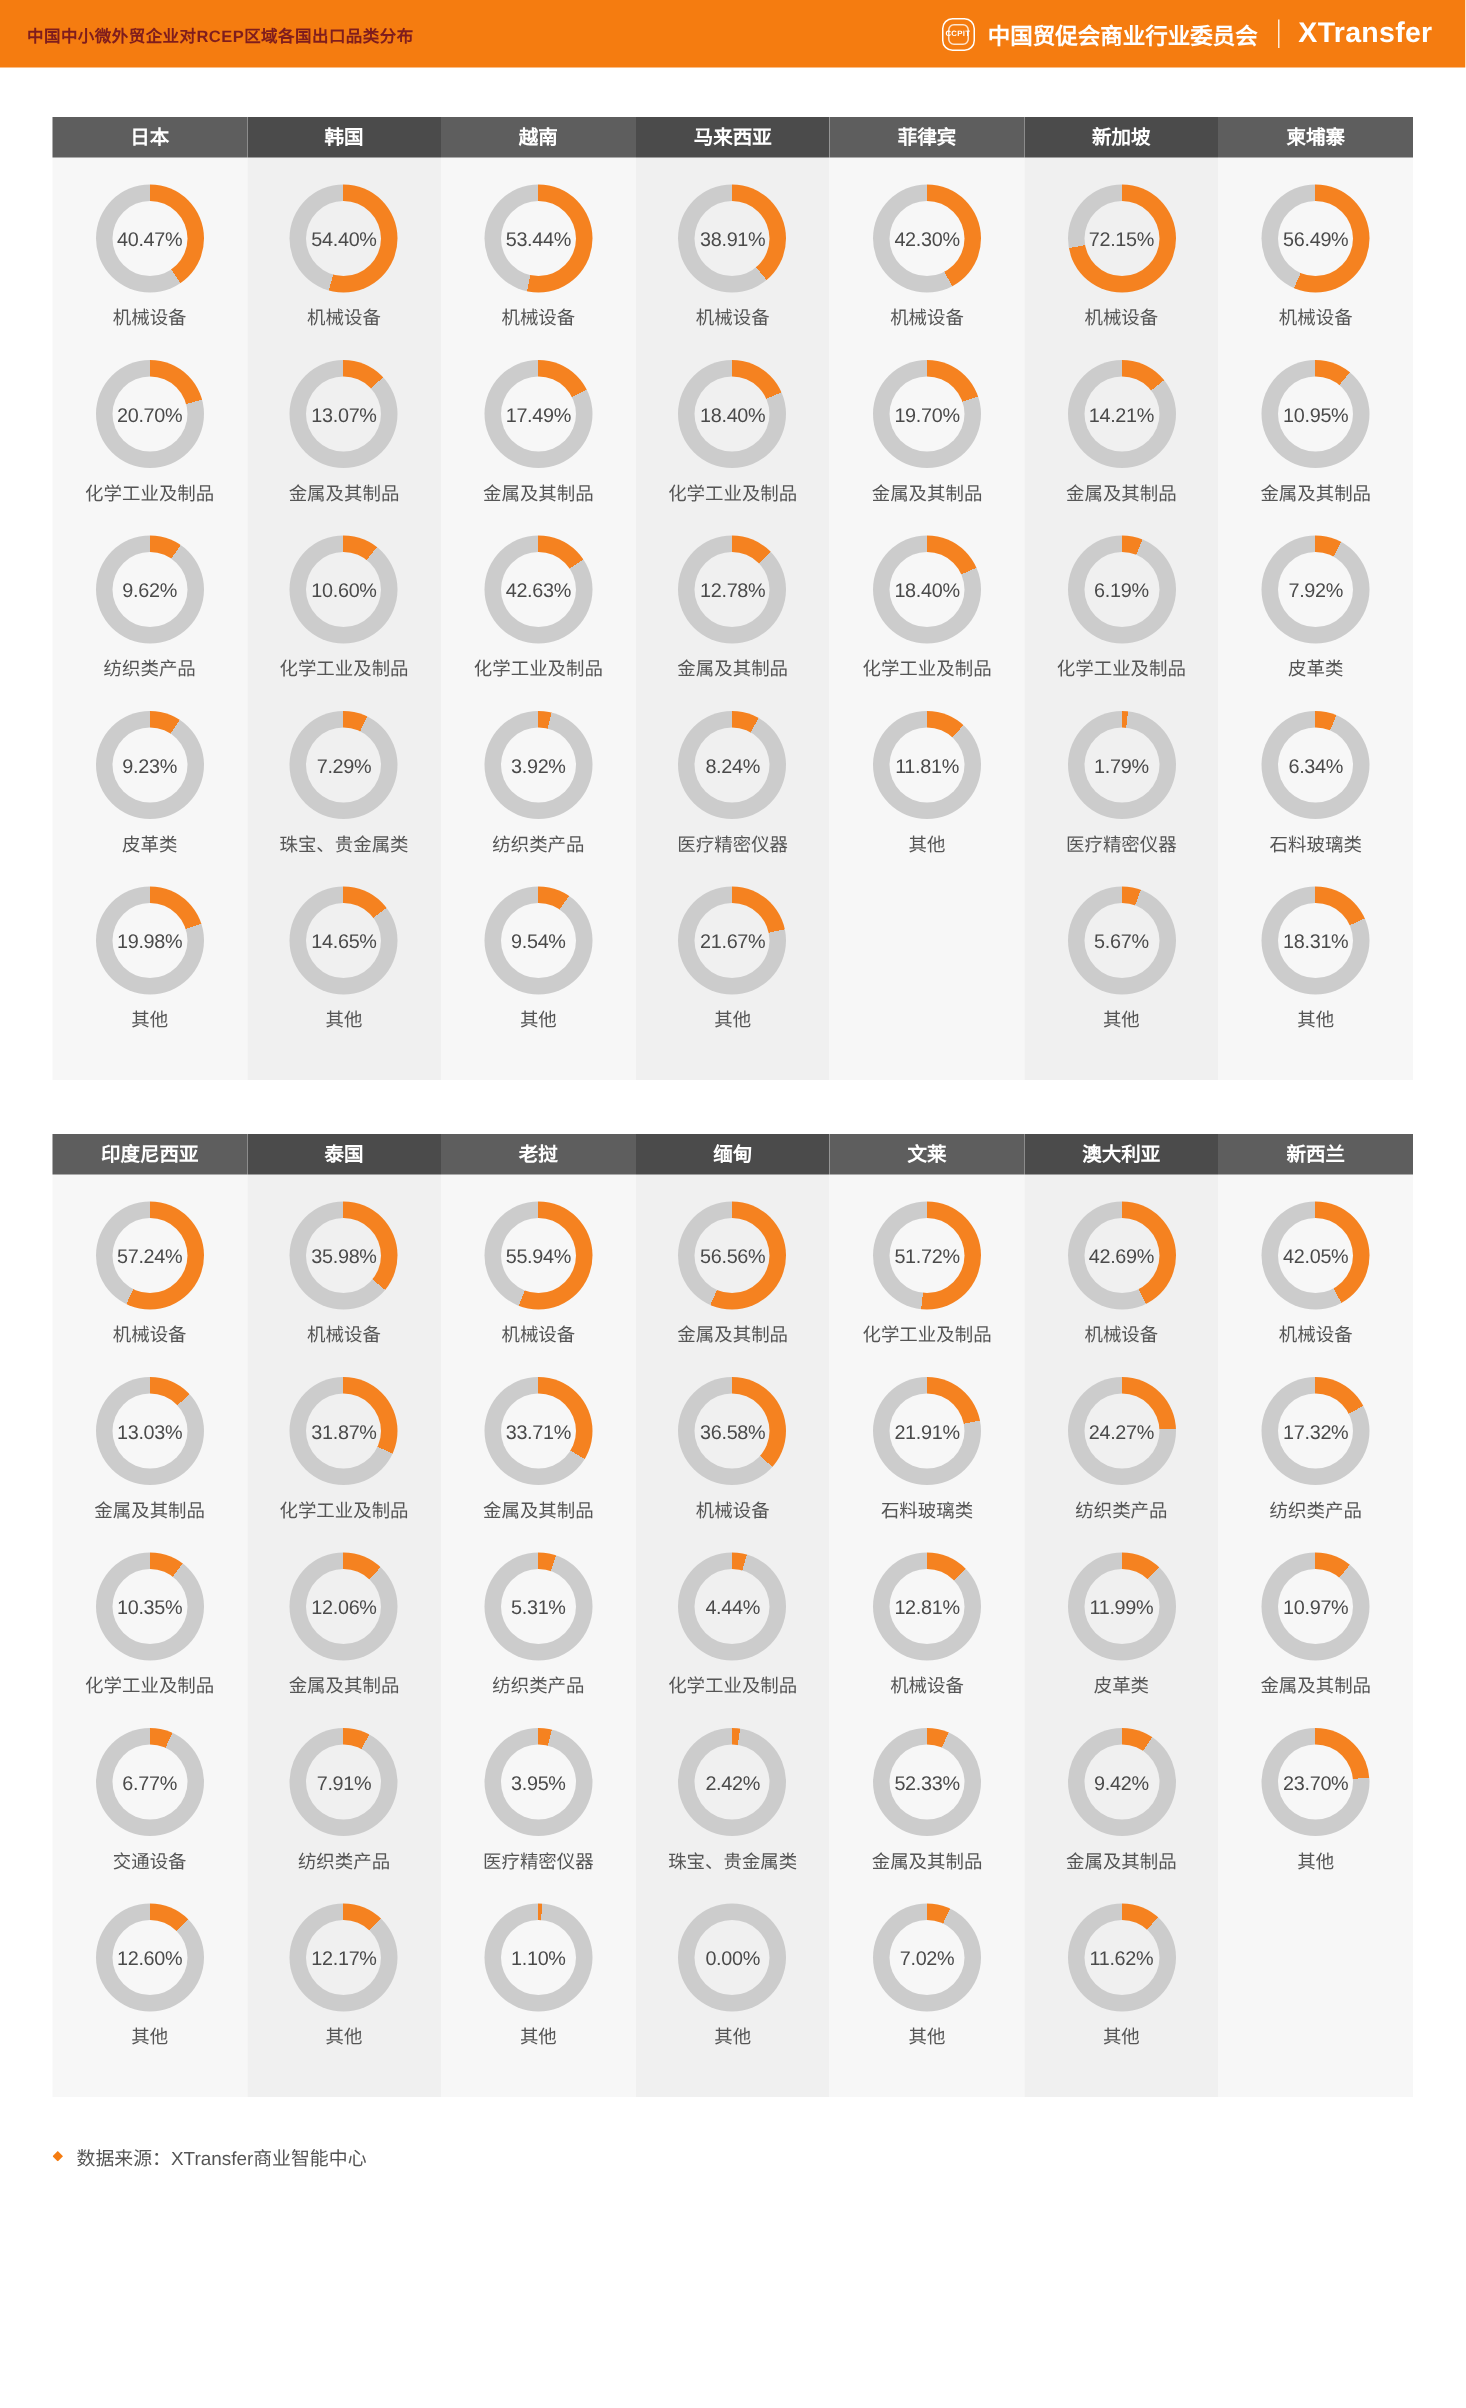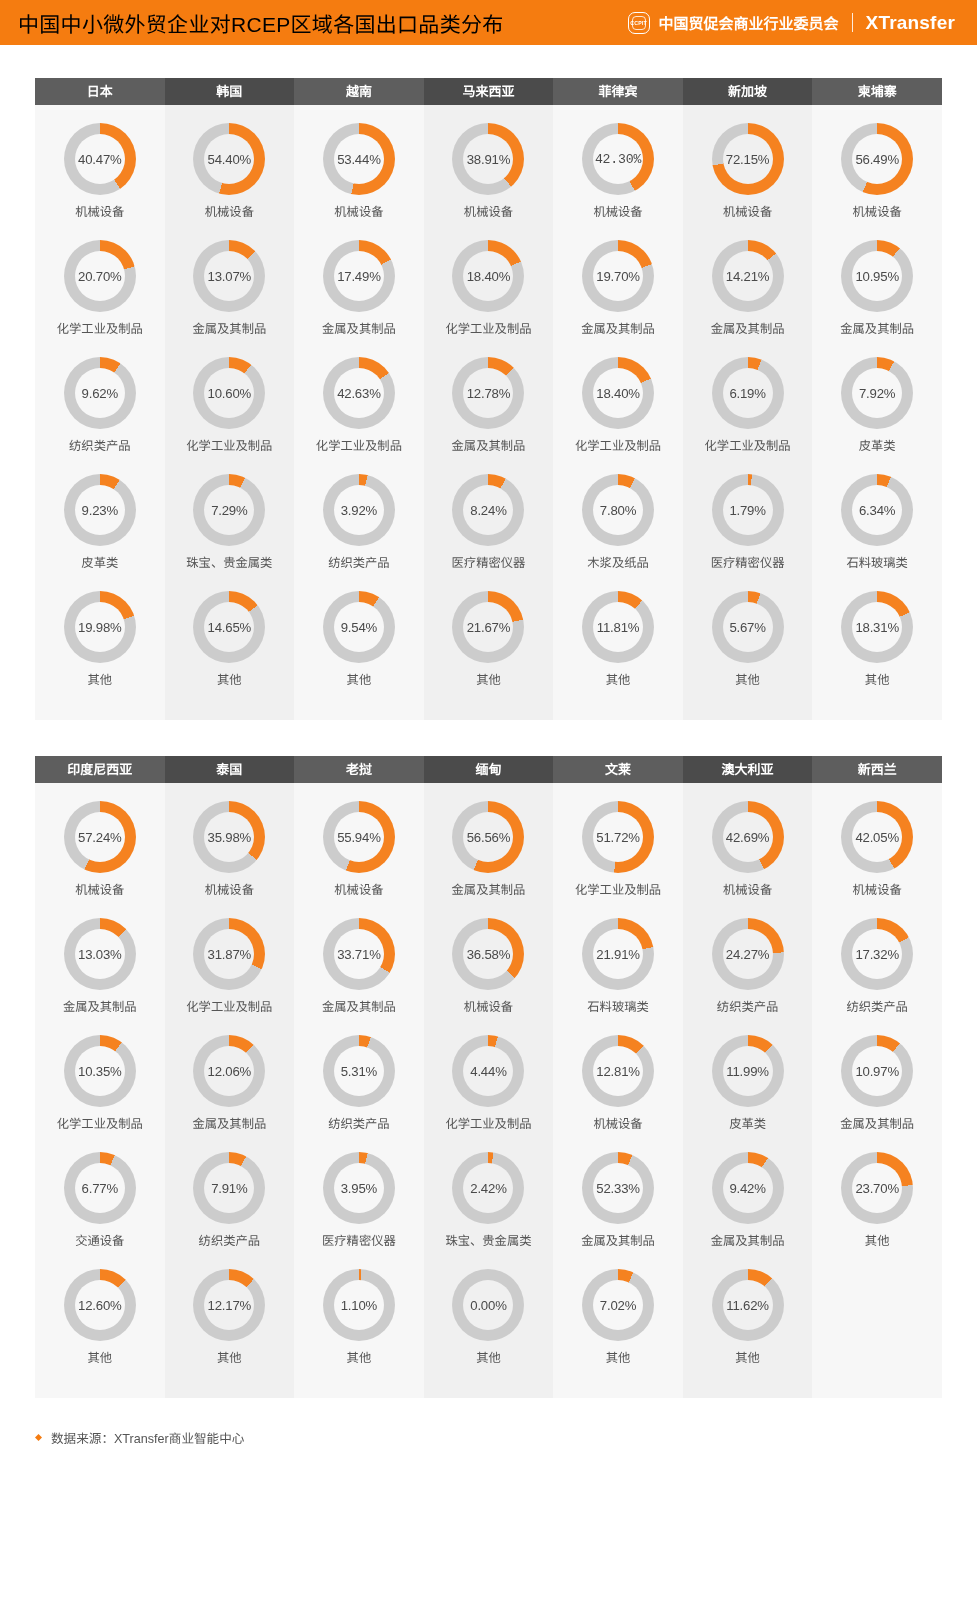--- a/index.html
+++ b/index.html
@@ -12,21 +12,21 @@
   }
 
   
   .topbar{
     width:977px; height:45px;
     background:#F57C10;
     display:flex; align-items:center; justify-content:space-between;
     padding:0 22px 0 18px;
   }
   .topbar-title{
-    color:#000000; font-size:21px; font-weight:normal;
+    color:#7f1d1d; font-size:11px; font-weight:bold;
     letter-spacing:.3px; white-space:nowrap;
   }
   .brandgroup{ display:flex; align-items:center; gap:9px; }
   .ccpit-mark{
     width:22px; height:22px; flex:0 0 22px;
     border:1.6px solid #ffffff; border-radius:7px;
     display:flex; align-items:center; justify-content:center;
     position:relative;
   }
   .ccpit-mark::before{
@@ -302,21 +302,21 @@
                 </div>
               </div>
               <div class="catlabel">其他</div>
             </div>
           </div>
         </div>
         <div class="col shadeA">
           <div class="col-head">菲律宾</div>
           <div class="col-body">
             <div class="cell">
-              <div class="donut" style="background: conic-gradient(rgb(245, 130, 32) 0deg, rgb(245, 130, 32) 152.28deg, rgb(204, 204, 204) 152.28deg, rgb(204, 204, 204) 360deg); font-family: Liberation Mono, monospace;">
+              <div class="donut" style="background: conic-gradient(rgb(245, 130, 32) 0deg, rgb(245, 130, 32) 152.28deg, rgb(204, 204, 204) 152.28deg, rgb(204, 204, 204) 360deg);">
                 <div class="hole">
                   <span class="pct">42.30%</span>
                 </div>
               </div>
               <div class="catlabel">机械设备</div>
             </div>
             <div class="cell">
               <div class="donut" style="background: conic-gradient(rgb(245, 130, 32) 0deg, rgb(245, 130, 32) 70.92deg, rgb(204, 204, 204) 70.92deg, rgb(204, 204, 204) 360deg);">
                 <div class="hole">
                   <span class="pct">19.70%</span>
@@ -324,28 +324,20 @@
               </div>
               <div class="catlabel">金属及其制品</div>
             </div>
             <div class="cell">
               <div class="donut" style="background: conic-gradient(rgb(245, 130, 32) 0deg, rgb(245, 130, 32) 66.24deg, rgb(204, 204, 204) 66.24deg, rgb(204, 204, 204) 360deg);">
                 <div class="hole">
                   <span class="pct">18.40%</span>
                 </div>
               </div>
               <div class="catlabel">化学工业及制品</div>
-            </div>
-            <div class="cell">
-              <div class="donut" style="background: conic-gradient(rgb(245, 130, 32) 0deg, rgb(245, 130, 32) 28.08deg, rgb(204, 204, 204) 28.08deg, rgb(204, 204, 204) 360deg);">
-                <div class="hole">
-                  <span class="pct">7.80%</span>
-                </div>
-              </div>
-              <div class="catlabel">木浆及纸品</div>
             </div>
             <div class="cell">
               <div class="donut" style="background: conic-gradient(rgb(245, 130, 32) 0deg, rgb(245, 130, 32) 42.516deg, rgb(204, 204, 204) 42.516deg, rgb(204, 204, 204) 360deg);">
                 <div class="hole">
                   <span class="pct">11.81%</span>
                 </div>
               </div>
               <div class="catlabel">其他</div>
             </div>
           </div>

